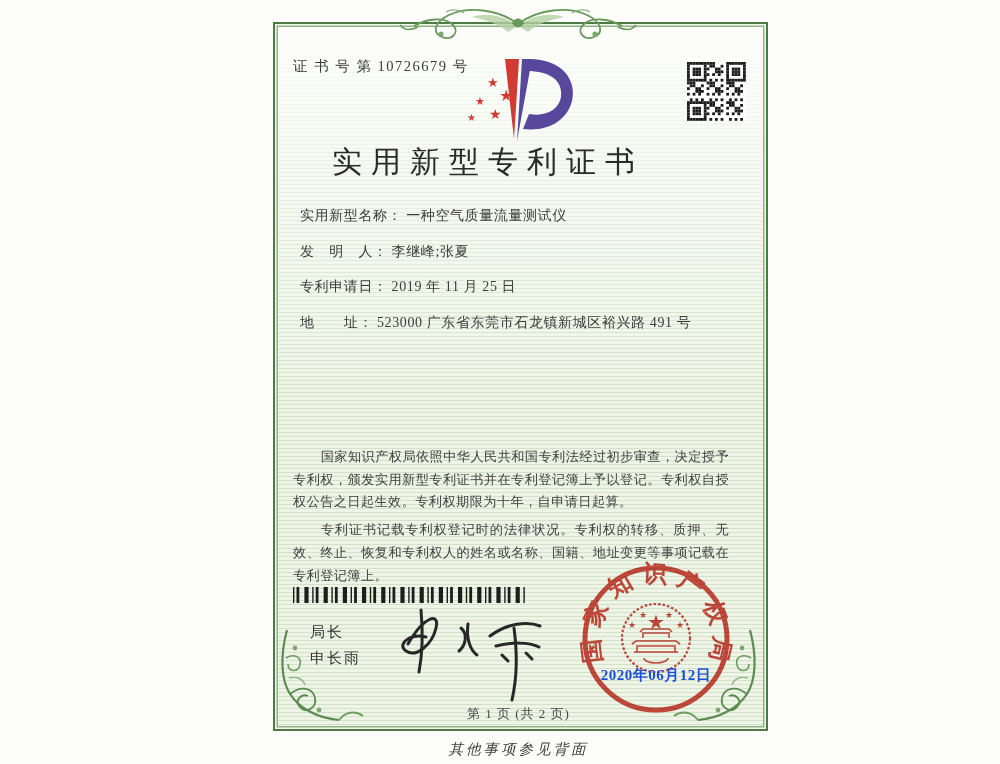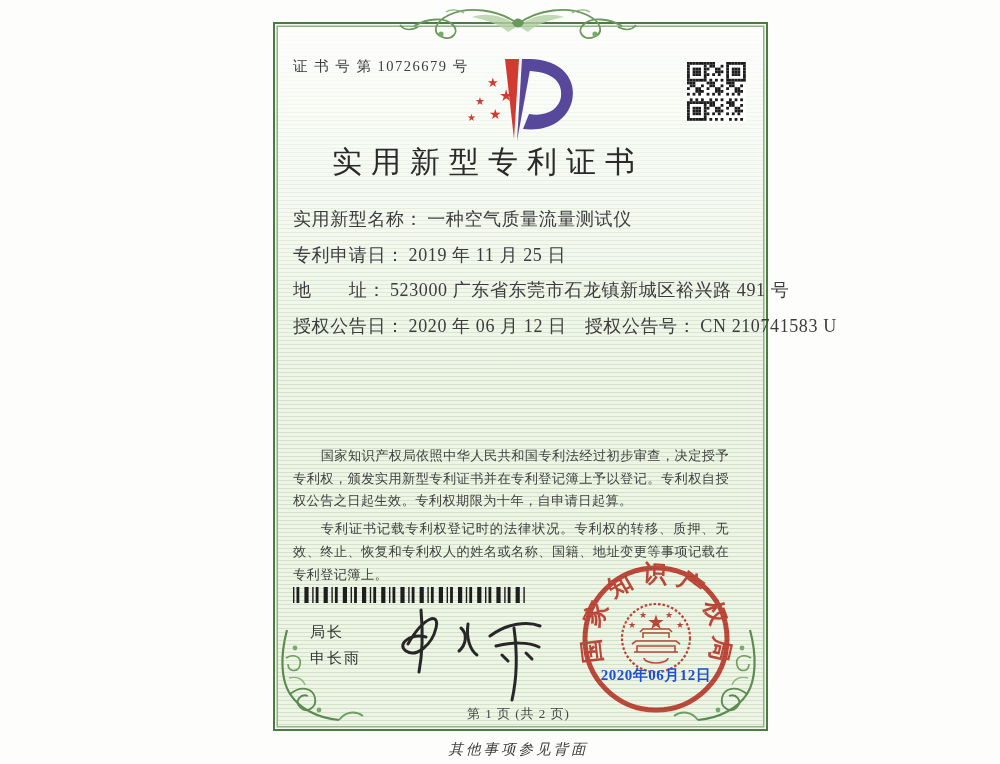--- a/index.html
+++ b/index.html
@@ -10,26 +10,26 @@
          border:2px solid #4d7a44;
          box-shadow:inset 0 0 0 1.5px #f3f8ef, inset 0 0 0 3px #8fb483;
          background:
            linear-gradient(180deg, rgba(255,255,255,.92), rgba(255,255,255,.45) 26%, rgba(255,255,255,.05) 52%),
            repeating-linear-gradient(180deg, rgba(122,172,108,.26) 0 1px, rgba(255,255,255,0) 1px 4px),
            #edf4e5;}
   .orn{position:absolute;}
   .cert-no{position:absolute;left:293px;top:57px;font-size:14.5px;letter-spacing:1.5px;color:#3c3c3c;}
   .title{position:absolute;left:264px;top:142px;width:448px;text-align:center;
          font-size:30px;font-weight:400;letter-spacing:9px;color:#2a2a2a;}
-  .fields{position:absolute;left:293px;top:207px;width:452px;font-size:18px;}
+  .fields{position:absolute;left:300px;top:207px;width:452px;font-size:14px;}
   .row{height:35.5px;white-space:nowrap;letter-spacing:.6px;color:#3c3c3c;}
   .row .val{margin-left:4px;}
   .pair2{margin-left:18px;}
   .paras{position:absolute;left:293px;top:446px;width:452px;font-size:13.2px;color:#404040;}
-  .paras p{margin:0 16px 5px 0;text-indent:2.1em;line-height:1.72;letter-spacing:.4px;text-align:justify;font-family:Liberation Mono, monospace;}
+  .paras p{margin:0 16px 5px 0;text-indent:2.1em;line-height:1.72;letter-spacing:.4px;text-align:justify;}
   .barcode{position:absolute;left:292px;top:587px;}
   .signer-title{position:absolute;left:310px;top:623px;font-size:15px;letter-spacing:2px;color:#333;}
   .signer-name{position:absolute;left:310px;top:649px;font-size:15px;letter-spacing:2px;color:#333;}
   .signature{position:absolute;left:378px;top:598px;}
   .seal{position:absolute;left:577px;top:560px;mix-blend-mode:multiply;opacity:.95;}
   .seal-date{position:absolute;left:579px;top:666px;width:154px;text-align:center;
              font-size:15px;font-weight:600;letter-spacing:.5px;color:#1d4ed8;}
   .page-ind{position:absolute;left:273px;top:705px;width:491px;text-align:center;
             font-size:13px;letter-spacing:1px;color:#474747;}
   .back-note{position:absolute;left:273px;top:740px;width:491px;text-align:center;
@@ -303,27 +303,27 @@
       </g>
   </svg>
 
   <div class="title">实用新型专利证书</div>
 
   <div class="fields">
     <div class="row">
       <span>实用新型名称：</span><span class="val">一种空气质量流量测试仪</span>
     </div>
     <div class="row">
+      <span>发　明　人：</span><span class="val">李继峰;张夏</span>
+    </div>
+    <div class="row">
       <span>专利申请日：</span><span class="val">2019 年 11 月 25 日</span>
     </div>
     <div class="row">
       <span>地　　址：</span><span class="val">523000 广东省东莞市石龙镇新城区裕兴路 491 号</span>
-    </div>
-    <div class="row">
-      <span>授权公告日：</span><span class="val">2020 年 06 月 12 日</span><span class="pair2">授权公告号：</span><span class="val">CN 210741583 U</span>
     </div>
   </div>
 
   <div class="paras">
     <p>国家知识产权局依照中华人民共和国专利法经过初步审查，决定授予专利权，颁发实用新型专利证书并在专利登记簿上予以登记。专利权自授权公告之日起生效。专利权期限为十年，自申请日起算。</p>
     <p>专利证书记载专利权登记时的法律状况。专利权的转移、质押、无效、终止、恢复和专利权人的姓名或名称、国籍、地址变更等事项记载在专利登记簿上。</p>
   </div>
 
   <svg class="barcode" width="238" height="17" viewBox="0 0 238 17">
     <g id="bars" fill="#1e1e1e">

